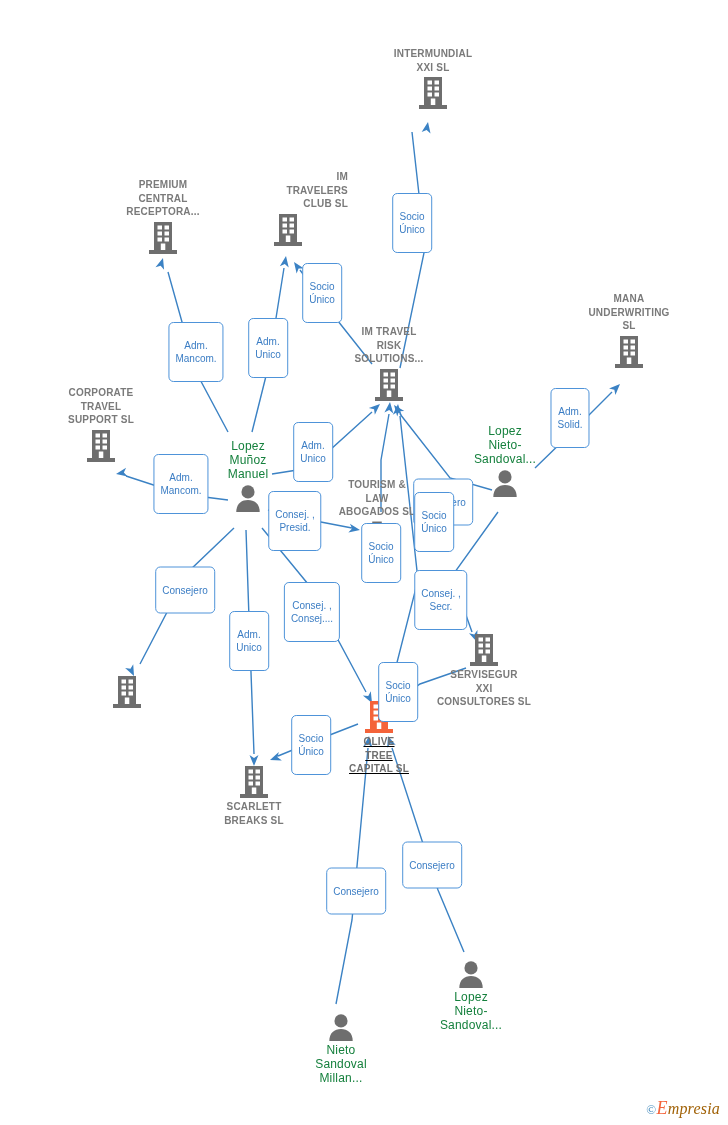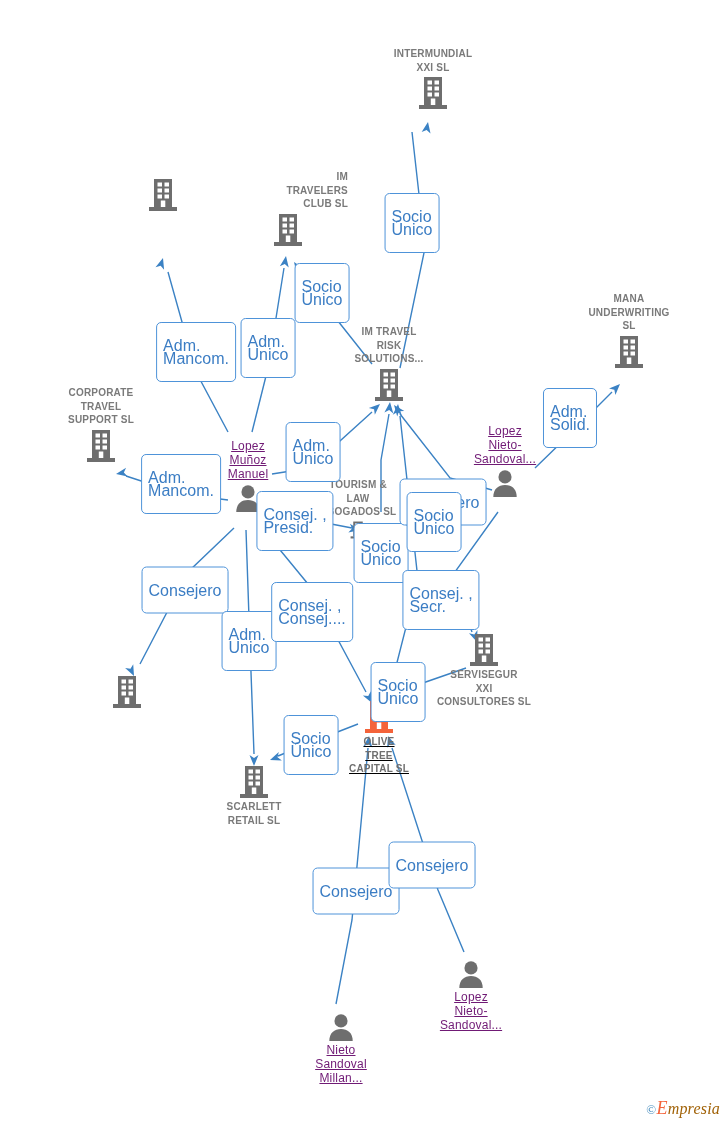--- a/index.html
+++ b/index.html
@@ -42,37 +42,36 @@
     line-height: 13.5px;
     font-weight: bold;
     color: #7a7a7a;
     letter-spacing: 0.2px;
     margin-top: 1px;
     white-space: pre-line;
   }
   .node.company .caption { font-weight: bold; }
   .node.person .caption {
     font-weight: normal;
-    color: #701a75;
+    color: #15803d;
     font-size: 12px;
     line-height: 14px;
-    text-decoration: underline;
   }
   .node.focus .caption { color: #6e6e6e; }
   .node.caption-above .caption { margin-top: 0; margin-bottom: 2px; }
   .edge-label {
     position: absolute;
     box-sizing: border-box;
     border: 1.3px solid #4e93d9;
     border-radius: 5px;
     background: #ffffff;
     color: #3b7dc4;
-    font-size: 16px;
+    font-size: 10px;
     line-height: 13px;
-    text-align: left;
+    text-align: center;
     padding: 16px 6px;
     white-space: pre-line;
     transform: translate(-50%, -50%);
   }
   .watermark {
     position: absolute;
     right: 8px;
     bottom: 6px;
     font-size: 15px;
     color: #4a8fbf;
@@ -139,20 +138,23 @@
           <rect x="10.5" y="4.5" width="4.5" height="4" fill="#ffffff"></rect>
           <rect x="10.5" y="10.5" width="4.5" height="4" fill="#ffffff"></rect>
           <rect x="10.5" y="16.5" width="4.5" height="4" fill="#ffffff"></rect>
           <rect x="17.5" y="4.5" width="4.5" height="4" fill="#ffffff"></rect>
           <rect x="17.5" y="10.5" width="4.5" height="4" fill="#ffffff"></rect>
           <rect x="17.5" y="16.5" width="4.5" height="4" fill="#ffffff"></rect>
           <rect x="13.8" y="22.5" width="4.5" height="6.5" fill="#ffffff"></rect>
         </svg>
       </div>
       <div class="node company caption-above" style="left: 163px; top: 178px;">
+        <span class="caption">PREMIUM
+CENTRAL
+RECEPTORA...</span>
         <svg width="32" height="34" viewBox="0 0 32 34" class="glyph">
           <path d="M7 1 H25 V29 H7 Z" fill="#6e6e6e"></path>
           <rect x="2" y="29" width="28" height="4" fill="#6e6e6e"></rect>
           <rect x="10.5" y="4.5" width="4.5" height="4" fill="#ffffff"></rect>
           <rect x="10.5" y="10.5" width="4.5" height="4" fill="#ffffff"></rect>
           <rect x="10.5" y="16.5" width="4.5" height="4" fill="#ffffff"></rect>
           <rect x="17.5" y="4.5" width="4.5" height="4" fill="#ffffff"></rect>
           <rect x="17.5" y="10.5" width="4.5" height="4" fill="#ffffff"></rect>
           <rect x="17.5" y="16.5" width="4.5" height="4" fill="#ffffff"></rect>
           <rect x="13.8" y="22.5" width="4.5" height="6.5" fill="#ffffff"></rect>
@@ -215,21 +217,21 @@
           <rect x="2" y="29" width="28" height="4" fill="#6e6e6e"></rect>
           <rect x="10.5" y="4.5" width="4.5" height="4" fill="#ffffff"></rect>
           <rect x="10.5" y="10.5" width="4.5" height="4" fill="#ffffff"></rect>
           <rect x="10.5" y="16.5" width="4.5" height="4" fill="#ffffff"></rect>
           <rect x="17.5" y="4.5" width="4.5" height="4" fill="#ffffff"></rect>
           <rect x="17.5" y="10.5" width="4.5" height="4" fill="#ffffff"></rect>
           <rect x="17.5" y="16.5" width="4.5" height="4" fill="#ffffff"></rect>
           <rect x="13.8" y="22.5" width="4.5" height="6.5" fill="#ffffff"></rect>
         </svg>
       </div>
-      <div class="node company caption-above" style="left: 358px; top: 478px;">
+      <div class="node company caption-above" style="left: 377px; top: 478px;">
         <span class="caption">TOURISM &amp;
 LAW
 ABOGADOS  SL</span>
         <svg width="26" height="18" viewBox="0 0 32 34" class="glyph">
           <path d="M7 1 H25 V29 H7 Z" fill="#6e6e6e"></path>
           <rect x="2" y="29" width="28" height="4" fill="#6e6e6e"></rect>
           <rect x="10.5" y="4.5" width="4.5" height="4" fill="#ffffff"></rect>
           <rect x="10.5" y="10.5" width="4.5" height="4" fill="#ffffff"></rect>
           <rect x="10.5" y="16.5" width="4.5" height="4" fill="#ffffff"></rect>
           <rect x="17.5" y="4.5" width="4.5" height="4" fill="#ffffff"></rect>
@@ -273,21 +275,21 @@
           <rect x="2" y="29" width="28" height="4" fill="#6e6e6e"></rect>
           <rect x="10.5" y="4.5" width="4.5" height="4" fill="#ffffff"></rect>
           <rect x="10.5" y="10.5" width="4.5" height="4" fill="#ffffff"></rect>
           <rect x="10.5" y="16.5" width="4.5" height="4" fill="#ffffff"></rect>
           <rect x="17.5" y="4.5" width="4.5" height="4" fill="#ffffff"></rect>
           <rect x="17.5" y="10.5" width="4.5" height="4" fill="#ffffff"></rect>
           <rect x="17.5" y="16.5" width="4.5" height="4" fill="#ffffff"></rect>
           <rect x="13.8" y="22.5" width="4.5" height="6.5" fill="#ffffff"></rect>
         </svg>
         <span class="caption">SCARLETT
-RETAIL  SL</span>
+BREAKS  SL</span>
       </div>
       <div class="node company focus" style="left: 379px; top: 700px; text-decoration: underline;">
         <svg width="32" height="34" viewBox="0 0 32 34" class="glyph">
           <path d="M7 1 H25 V29 H7 Z" fill="#f4633a"></path>
           <rect x="2" y="29" width="28" height="4" fill="#f4633a"></rect>
           <rect x="10.5" y="4.5" width="4.5" height="4" fill="#ffffff"></rect>
           <rect x="10.5" y="10.5" width="4.5" height="4" fill="#ffffff"></rect>
           <rect x="10.5" y="16.5" width="4.5" height="4" fill="#ffffff"></rect>
           <rect x="17.5" y="4.5" width="4.5" height="4" fill="#ffffff"></rect>
           <rect x="17.5" y="10.5" width="4.5" height="4" fill="#ffffff"></rect>

